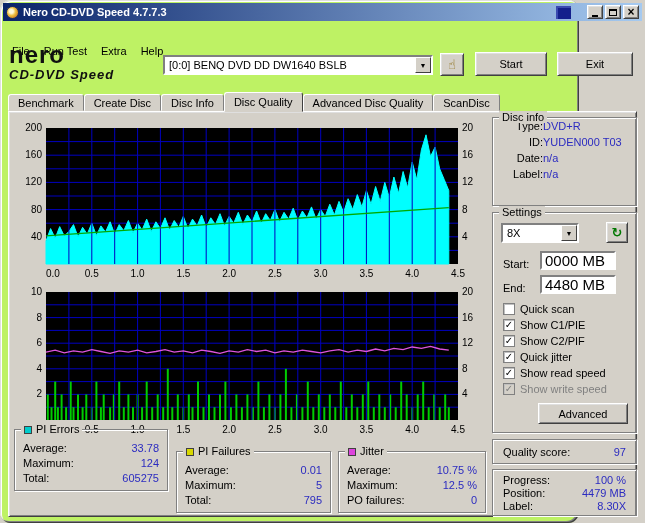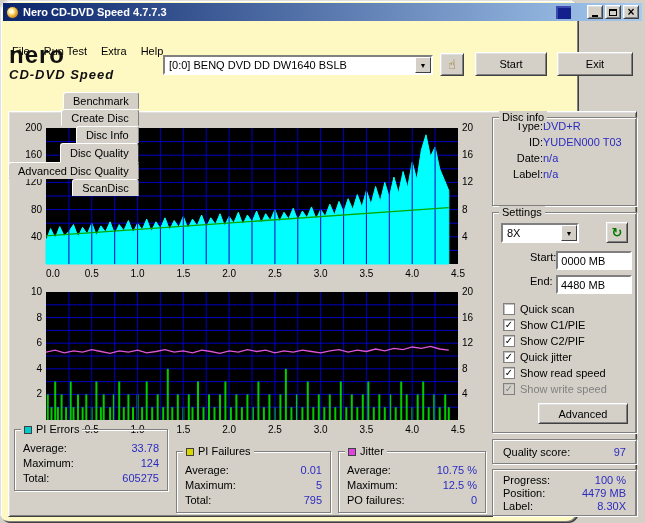--- a/index.html
+++ b/index.html
@@ -1,18 +1,18 @@
 <!DOCTYPE html>
 <html style="--value-color: #2b2bc0;"><head>
 <meta charset="utf-8">
 <style>
   *{box-sizing:border-box;margin:0;padding:0;}
   html,body{width:645px;height:523px;overflow:hidden;}
   body{font-family:"Liberation Sans","DejaVu Sans",sans-serif;font-size:11px;color:#000;background:#d4d0c8;}
-  .window{position:relative;width:579px;height:523px;background:#fef9c3;
+  .window{position:relative;width:579px;height:523px;background:#bef264;
     box-shadow:inset 1px 1px 0 #dfdfdf, inset -1px -1px 0 #404040, inset 2px 2px 0 #ffffff, inset -2px -2px 0 #808080;border-radius:11px;}
   
   .titlebar{position:absolute;left:3px;top:3px;width:639px;height:18px;
     background:linear-gradient(to right,#0a246a,#a6caf0);display:flex;align-items:center;padding:0 3px;}
   .app-icon{width:13px;height:13px;border-radius:50%;flex:0 0 13px;
     background:radial-gradient(circle at 40% 40%, #fff8d8 0 20%, #f0c040 45%, #b05010 100%);
     border:1px solid #203060;}
   .title-text{color:#fff;font-weight:bold;margin-left:4px;white-space:nowrap;}
   .tb-group{margin-left:auto;display:flex;align-items:center;}
   .tb-extra{width:15px;height:13px;background:#14208c;box-shadow:inset 2px 2px 0 #3a4ab0;margin-right:14px;}
@@ -36,21 +36,21 @@
   .combo-arrow{width:16px;height:16px;background:#d4d0c8;border:1px solid;border-color:#ffffff #404040 #404040 #ffffff;
     display:flex;align-items:center;justify-content:center;}
   .combo-arrow i{font-style:normal;font-size:7px;line-height:7px;}
   .btn{background:#d4d0c8;border:1px solid;border-color:#ffffff #404040 #404040 #ffffff;
     box-shadow:inset 1px 1px 0 #dfdfdf, inset -1px -1px 0 #808080;
     display:flex;align-items:center;justify-content:center;font-size:11px;color:#000;}
   .hand-btn{position:absolute;left:440px;top:53px;width:24px;height:23px;font-size:13px;color:#8a6a10;}
   .start-btn{position:absolute;left:475px;top:52px;width:72px;height:24px;}
   .exit-btn{position:absolute;left:557px;top:52px;width:76px;height:24px;}
   
-  .tabs{position:absolute;left:8px;top:92px;display:flex;align-items:flex-end;z-index:5;flex-direction:column;}
+  .tabs{position:absolute;left:8px;top:92px;display:flex;align-items:flex-end;z-index:5;}
   .tab{height:17px;padding:2px 9px 0;background:#d4d0c8;white-space:nowrap;
     border:1px solid;border-color:#ffffff #808080 transparent #ffffff;
     border-top-left-radius:3px;border-top-right-radius:3px;}
   .tab.active{height:20px;padding-top:3px;margin-bottom:-1px;z-index:6;
     border-color:#ffffff #404040 #d4d0c8 #ffffff;}
   .tab-panel{position:absolute;left:8px;top:111px;width:629px;height:406px;background:#d4d0c8;
     border:1px solid;border-color:#ffffff #404040 #404040 #ffffff;
     box-shadow:inset 1px 1px 0 #dfdfdf, inset -1px -1px 0 #808080;z-index:1;}
   
   .chart{position:absolute;display:block;z-index:2;}
@@ -65,24 +65,24 @@
   .pad-top{padding-top:11px;}
   
   .result1{left:14px;top:429px;width:154px;height:62px;}
   .result2{left:176px;top:451px;width:155px;height:62px;}
   .result3{left:338px;top:451px;width:148px;height:62px;}
   
   .disc-info{left:492px;top:117px;width:145px;height:89px;}
   .settings-group{left:492px;top:212px;width:145px;height:221px;}
   .speed-combo{position:absolute;left:8px;top:10px;width:78px;height:20px;}
   .refresh-btn{position:absolute;right:8px;top:9px;width:22px;height:21px;font-size:13px;font-weight:bold;color:#007700;}
-  .field-row{position:absolute;left:10px;right:4px;display:flex;align-items:flex-start;height:19px;margin-left:27px;}
+  .field-row{position:absolute;left:10px;right:20px;display:flex;align-items:flex-end;height:19px;}
   .row-start{top:38px;} .row-end{top:62px;}
   .num-input{margin-left:auto;width:76px;height:19px;background:#fff;border:2px solid;border-color:#808080 #ffffff #ffffff #808080;
-    font-family:inherit;font-size:11px;padding:0 3px;color:#000;}
+    font-family:inherit;font-size:15px;padding:0 3px;color:#000;}
   .cb-list{position:absolute;left:10px;right:4px;top:88px;}
   .cb-row{display:flex;align-items:center;height:16px;}
   .cb-box{width:12px;height:12px;background:#fff;border:1px solid #808080;box-shadow:inset 1px 1px 0 #c0c0c0;
     margin-right:5px;display:flex;align-items:center;justify-content:center;}
   .cb-check{display:none;font-size:10px;font-weight:bold;line-height:10px;margin-top:-1px;}
   .cb-row.checked .cb-check{display:block;}
   .cb-row.disabled{color:#808080;}
   .cb-row.disabled .cb-box{background:#d4d0c8;color:#808080;}
   .advanced-btn{position:absolute;right:8px;bottom:8px;width:90px;height:21px;}
   .quality-group{left:492px;top:439px;width:145px;height:25px;}

